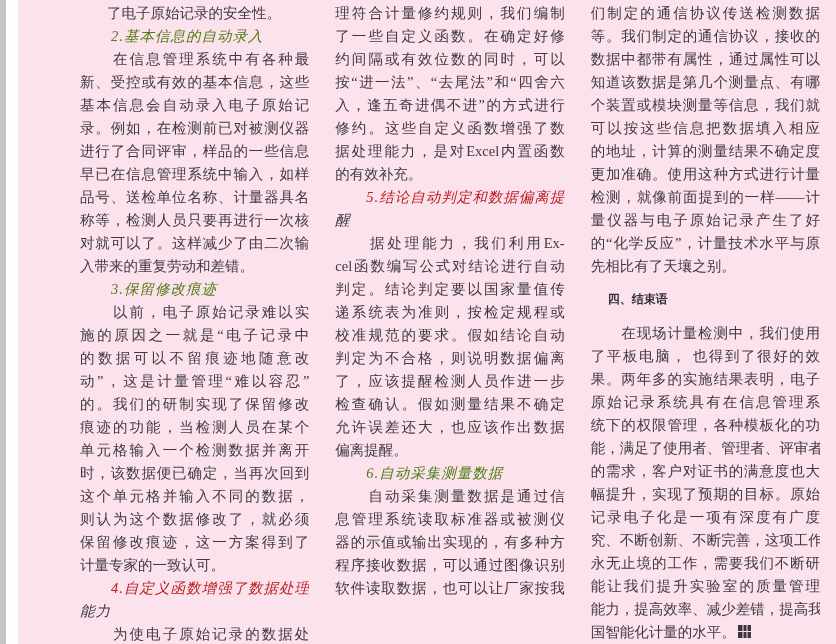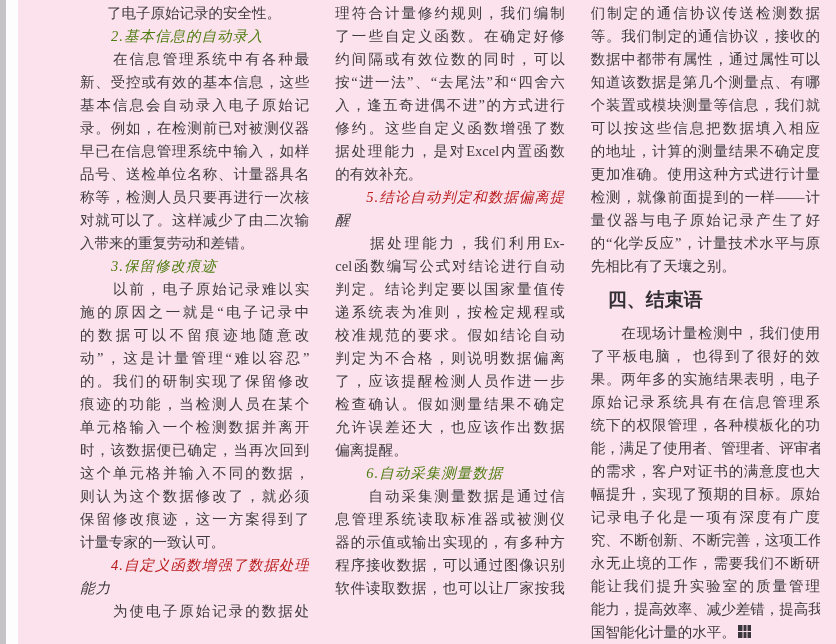--- a/index.html
+++ b/index.html
@@ -24,41 +24,42 @@
     -moz-text-align-last:justify;
     text-justify:inter-character;
     white-space:pre;
   }
   .ln.e{text-align-last:left;-moz-text-align-last:left;}
   .ln.h{font-style:italic;letter-spacing:1px;text-align-last:left;-moz-text-align-last:left;color:#4d7c0f;}
   .ln.bh{font-style:italic;letter-spacing:1px;color:#b91c1c;}
   .ln.eh{font-style:italic;letter-spacing:1px;text-align-last:left;-moz-text-align-last:left;color:#3a353b;}
   .ln.H{
     font-family:"Liberation Sans","DejaVu Sans",sans-serif;
-    font-weight:bold;font-size:19px;color:#332f35;
+    font-weight:bold;font-size:12px;color:#332f35;
     text-align:left;text-align-last:left;-moz-text-align-last:left;
     padding-left:17px;margin:10px 0 11px 0;
   }
   .ln.i{padding-left:27px;}
   .endmark{display:inline-block;vertical-align:-1px;margin-left:2px;}
 </style>
 </head>
 <body>
 
 <div class="page">
   <div class="edge-gray"></div>
   <div class="edge-white"></div>
   <div class="content">
     <div class="col" id="col-0">
         <div class="ln e i"><span>了电子原始记录的安全性。</span></div>
         <div class="ln h"><span>　　2.基本信息的自动录入</span></div>
         <div class="ln b"><span>　　在信息管理系统中有各种最</span></div>
         <div class="ln b"><span>新、受控或有效的基本信息，这些</span></div>
         <div class="ln b"><span>基本信息会自动录入电子原始记</span></div>
         <div class="ln b"><span>录。例如，在检测前已对被测仪器</span></div>
+        <div class="ln b"><span>进行了合同评审，样品的一些信息</span></div>
         <div class="ln b"><span>早已在信息管理系统中输入，如样</span></div>
         <div class="ln b"><span>品号、送检单位名称、计量器具名</span></div>
         <div class="ln b"><span>称等，检测人员只要再进行一次核</span></div>
         <div class="ln b"><span>对就可以了。这样减少了由二次输</span></div>
         <div class="ln e"><span>入带来的重复劳动和差错。</span></div>
         <div class="ln h"><span>　　3.保留修改痕迹</span></div>
         <div class="ln b"><span>　　以前，电子原始记录难以实</span></div>
         <div class="ln b"><span>施的原因之一就是“电子记录中</span></div>
         <div class="ln b"><span>的数据可以不留痕迹地随意改</span></div>
         <div class="ln b"><span>动”，这是计量管理“难以容忍”</span></div>

